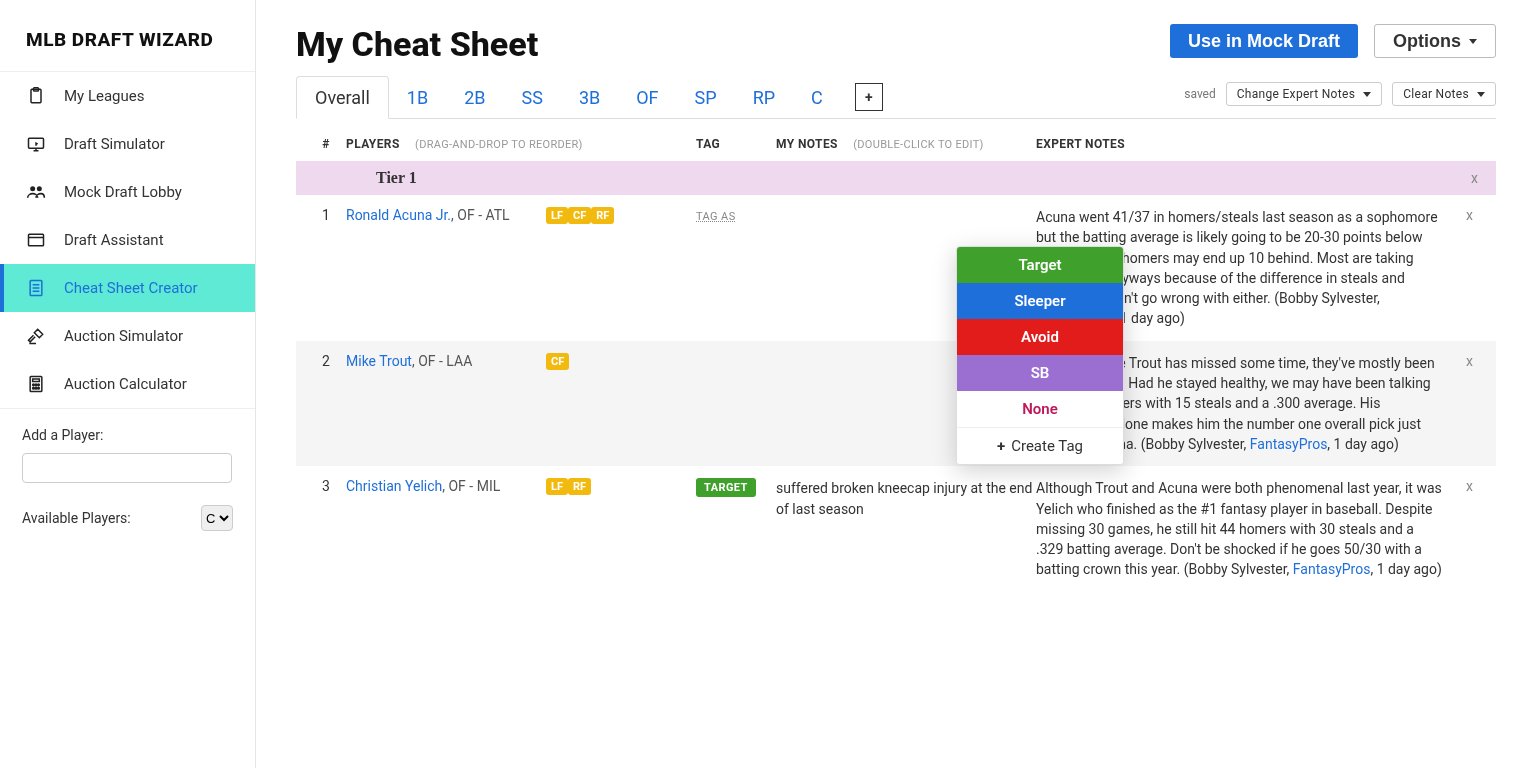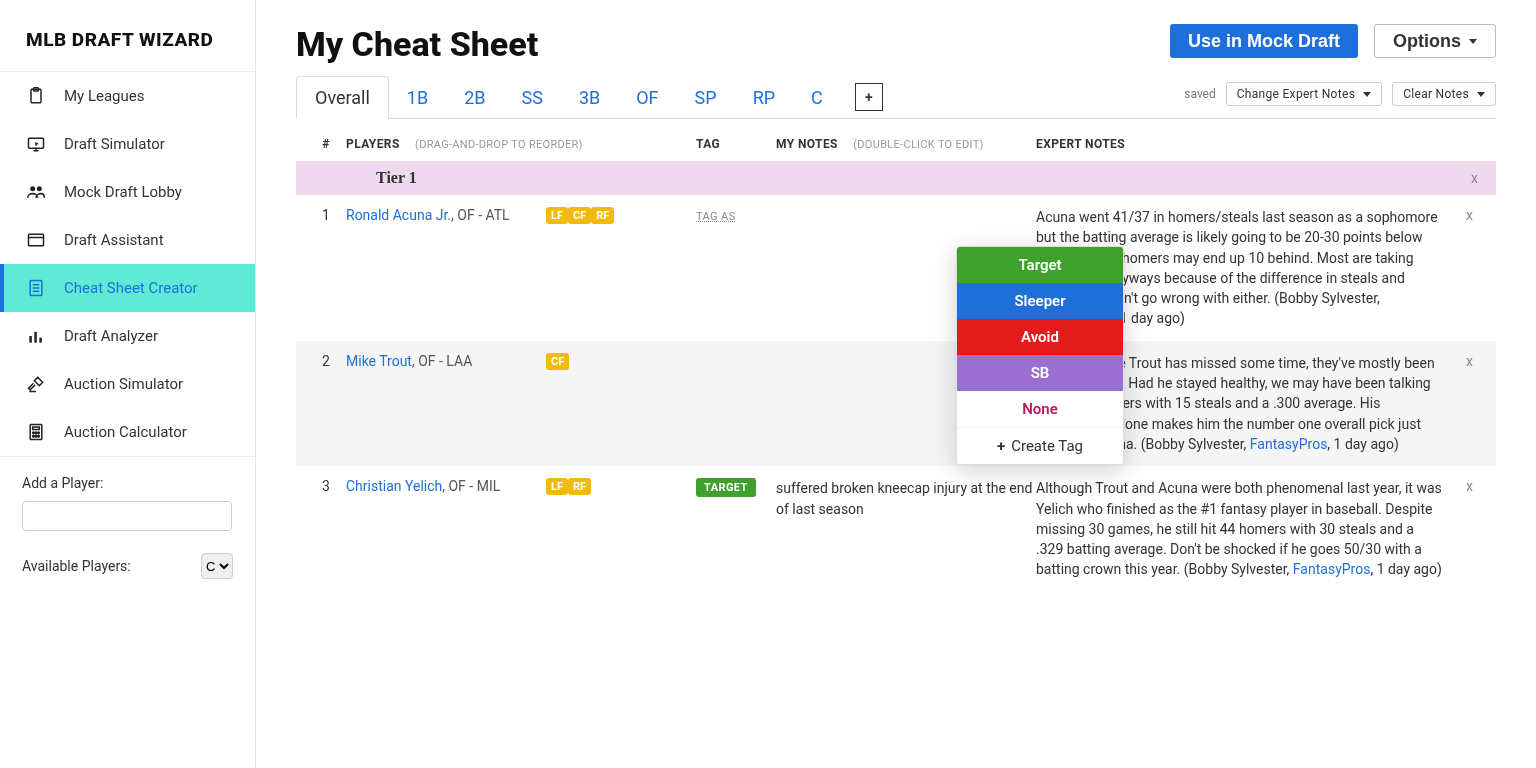--- a/index.html
+++ b/index.html
@@ -110,28 +110,20 @@
         <span>Draft Assistant</span>
       </li>
       <li class="active">
         <svg class="ic" viewBox="0 0 24 24" fill="none" stroke="currentColor" stroke-width="1.8">
             <rect x="5" y="3" width="14" height="18" rx="1"></rect>
             <path d="M8 8h8M8 12h8M8 16h8"></path>
           </svg>
         <span>Cheat Sheet Creator</span>
       </li>
       <li>
-        <svg class="ic" viewBox="0 0 24 24" fill="currentColor">
-            <rect x="4" y="12" width="3" height="8"></rect>
-            <rect x="10" y="7" width="3" height="13"></rect>
-            <rect x="16" y="14" width="3" height="6"></rect>
-          </svg>
-        <span>Draft Analyzer</span>
-      </li>
-      <li>
         <svg class="ic" viewBox="0 0 24 24" fill="none" stroke="currentColor" stroke-width="1.8">
             <path d="M14 4l6 6-4 4-6-6zM9 11l-6 6 2 2 6-6M4 21h8"></path>
           </svg>
         <span>Auction Simulator</span>
       </li>
       <li>
         <svg class="ic" viewBox="0 0 24 24" fill="none" stroke="currentColor" stroke-width="1.8">
             <rect x="5" y="3" width="14" height="18" rx="1"></rect>
             <rect x="8" y="6" width="8" height="3"></rect>
             <circle cx="9" cy="13" r="1" fill="currentColor"></circle>

